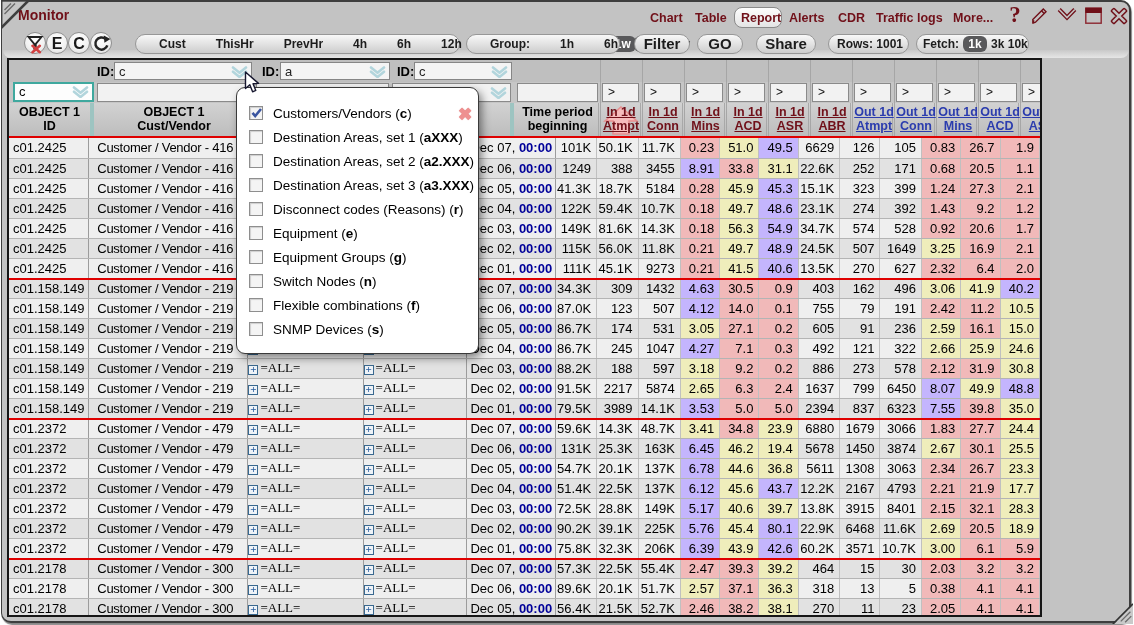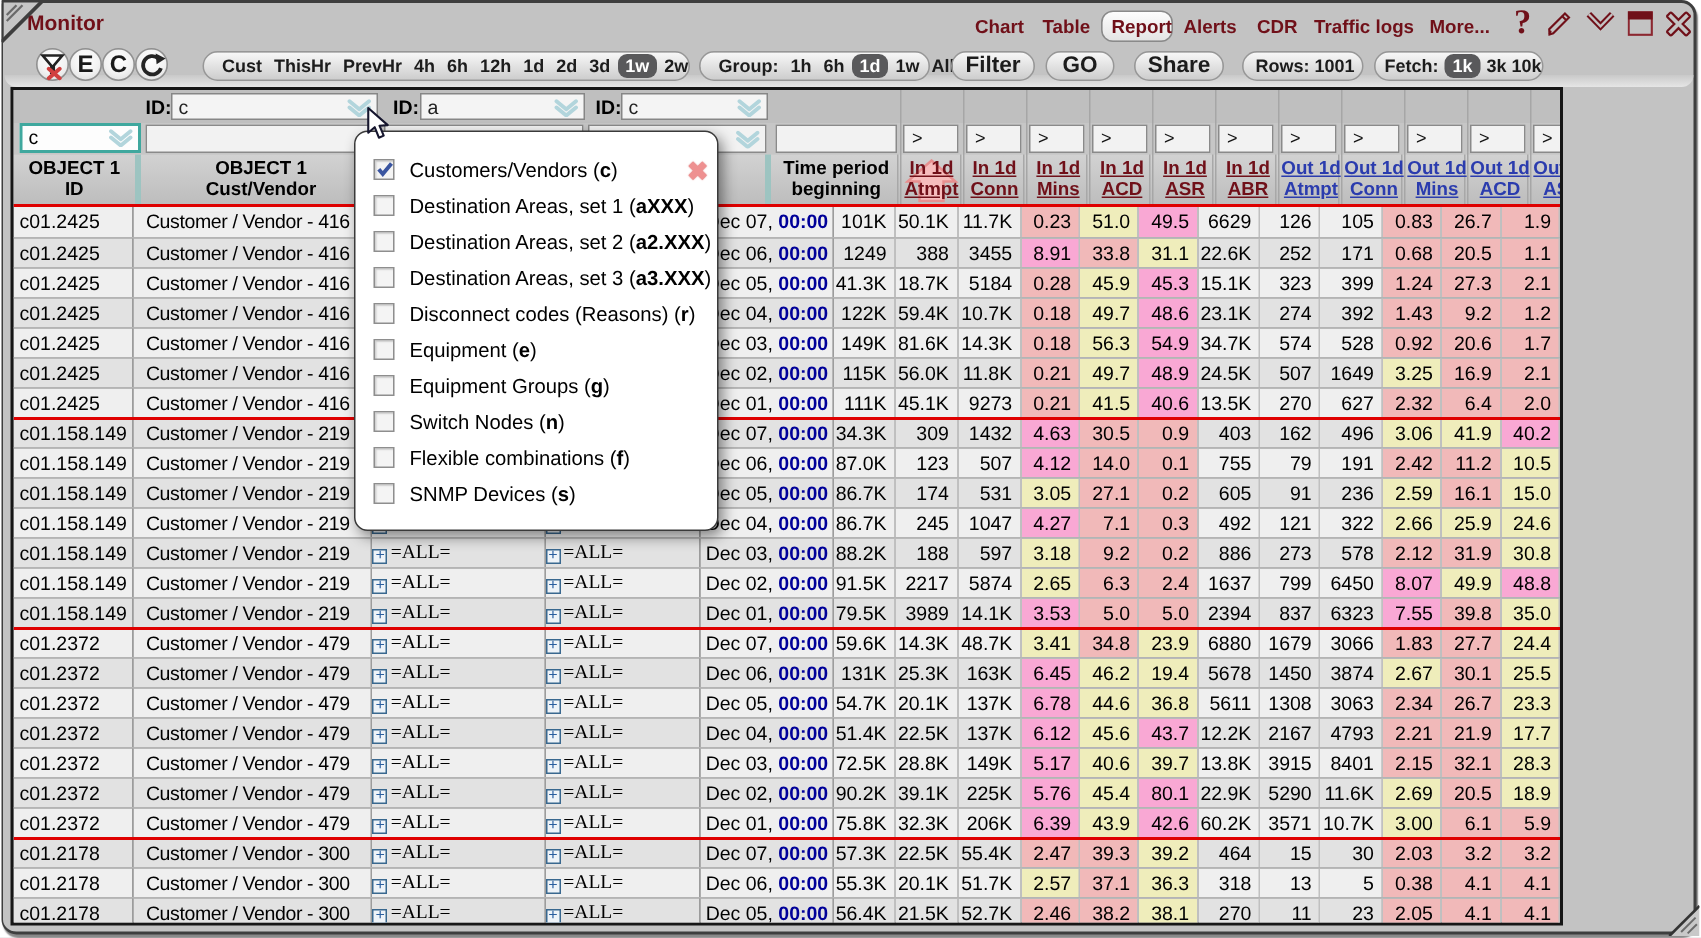--- a/index.html
+++ b/index.html
@@ -15,21 +15,21 @@
 .ticon { position:absolute; top:7px; }
 
 .circ { position:absolute; top:32px; width:22px; height:22px; border-radius:50%;
   background:radial-gradient(circle at 50% 35%, #ffffff 0%, #f2f2f2 55%, #d8d8d8 100%);
   border:1px solid #909090; text-align:center; color:#1a1a1a; }
 .circ b { font-size:16px; line-height:21px; }
 .pill { position:absolute; top:34px; height:20px; border:1px solid #979797; border-radius:10px;
   background:linear-gradient(#f8f8f8,#cdcdcd); color:#1c1c1c; font-size:12px; font-weight:bold;
   line-height:18px; white-space:nowrap; padding:0 8px; text-align:center; }
 .pill .sel { background:#59595b; color:#fff; border-radius:6px; padding:1px 5px; margin:0 1px; }
-.pill span.it { margin:0 4px; }
+.pill span.it { margin:0 15px; }
 
 .tbox { position:absolute; left:7px; top:58px; width:1035px; height:559px;
   border:2px solid #161616; background:#bfbfbf; overflow:hidden; }
 .idrow { position:absolute; left:0; top:0; width:1114px; height:22px; background:#bfbfbf; }
 .idlab { position:absolute; z-index:2; top:4px; font-size:13px; font-weight:bold; color:#000; }
 .idbox { position:absolute; z-index:2; top:2px; height:18px; background:#f4f4f4; border:1px solid #868686;
   font-size:13px; color:#222; padding:1px 0 0 4px; }
 .idbox .chv { position:absolute; right:3px; top:3px; }
 .frow { position:absolute; left:0; top:22px; width:1114px; height:21px; background:#c6c6c6; }
 .fb { position:absolute; z-index:2; top:1px; height:19px; background:#f2f2f2; border:1px solid #8a8a8a;
@@ -54,21 +54,21 @@
 tr.odd td { background:#efefef; }
 tr.even td { background:#e2e2e2; }
 td.c1 { padding-left:4px; }
 td.c2 { padding-left:8px; letter-spacing:-0.25px; }
 td.c3 { padding-left:0;font-family:Liberation Serif, serif; }
 td.c5 { padding-left:3px; }
 td.c1,td.c2,td.c3,td.c4,td.c5 { border-right-color:#9c9c9c; }
 td.n { text-align:right; padding-right:5px; }
 tr.odd td.r, tr.even td.r { background:#f1b9b9; }
 tr.odd td.y, tr.even td.y { background:#efedbb; }
-tr.odd td.g, tr.even td.g { background:#f9a8d4; }
+tr.odd td.g, tr.even td.g { background:#c4b5fd; }
 .nv { color:#000099; }
 .pbox { display:inline-block; width:10px; height:10px; border:1.5px solid #39688f; background:#eef3f8;
   color:#2a5e9e; font-size:11px; line-height:7px; text-align:center; font-weight:bold;
   vertical-align:-1px; margin-right:2px; }
 
 .sbar { position:absolute; left:1096px; top:0; width:18px; height:555px; background:#c3c3c3;
   border-left:2px solid #161616; }
 .strack { position:absolute; left:2px; top:20px; width:14px; height:519px; background:#e7e7e7; }
 .sbtn { position:absolute; left:2px; width:14px; height:16px; background:linear-gradient(#e8e8e8,#c6c6c6);
   border:1px solid #8c8c8c; }
@@ -655,21 +655,21 @@
             <td class="c3"><span class="pbox">+</span>=ALL=</td>
             <td class="c3"><span class="pbox">+</span>=ALL=</td>
             <td class="c5">Dec 02, <b class="nv">00:00</b></td>
             <td class="n">90.2K</td>
             <td class="n">39.1K</td>
             <td class="n">225K</td>
             <td class="n g">5.76</td>
             <td class="n y">45.4</td>
             <td class="n g">80.1</td>
             <td class="n">22.9K</td>
-            <td class="n">5290</td>
+            <td class="n">6468</td>
             <td class="n">11.6K</td>
             <td class="n y">2.69</td>
             <td class="n r">20.5</td>
             <td class="n y">18.9</td>
           </tr>
 <tr class="odd">
             <td class="c1">c01.2372</td>
             <td class="c2">Customer / Vendor - 479</td>
             <td class="c3"><span class="pbox">+</span>=ALL=</td>
             <td class="c3"><span class="pbox">+</span>=ALL=</td>
@@ -705,21 +705,21 @@
             <td class="n r">2.03</td>
             <td class="n r">3.2</td>
             <td class="n r">3.2</td>
           </tr>
 <tr class="odd">
             <td class="c1">c01.2178</td>
             <td class="c2">Customer / Vendor - 300</td>
             <td class="c3"><span class="pbox">+</span>=ALL=</td>
             <td class="c3"><span class="pbox">+</span>=ALL=</td>
             <td class="c5">Dec 06, <b class="nv">00:00</b></td>
-            <td class="n">55.3K</td>
+            <td class="n">89.6K</td>
             <td class="n">20.1K</td>
             <td class="n">51.7K</td>
             <td class="n y">2.57</td>
             <td class="n r">37.1</td>
             <td class="n y">36.3</td>
             <td class="n">318</td>
             <td class="n">13</td>
             <td class="n">5</td>
             <td class="n r">0.38</td>
             <td class="n r">4.1</td>

